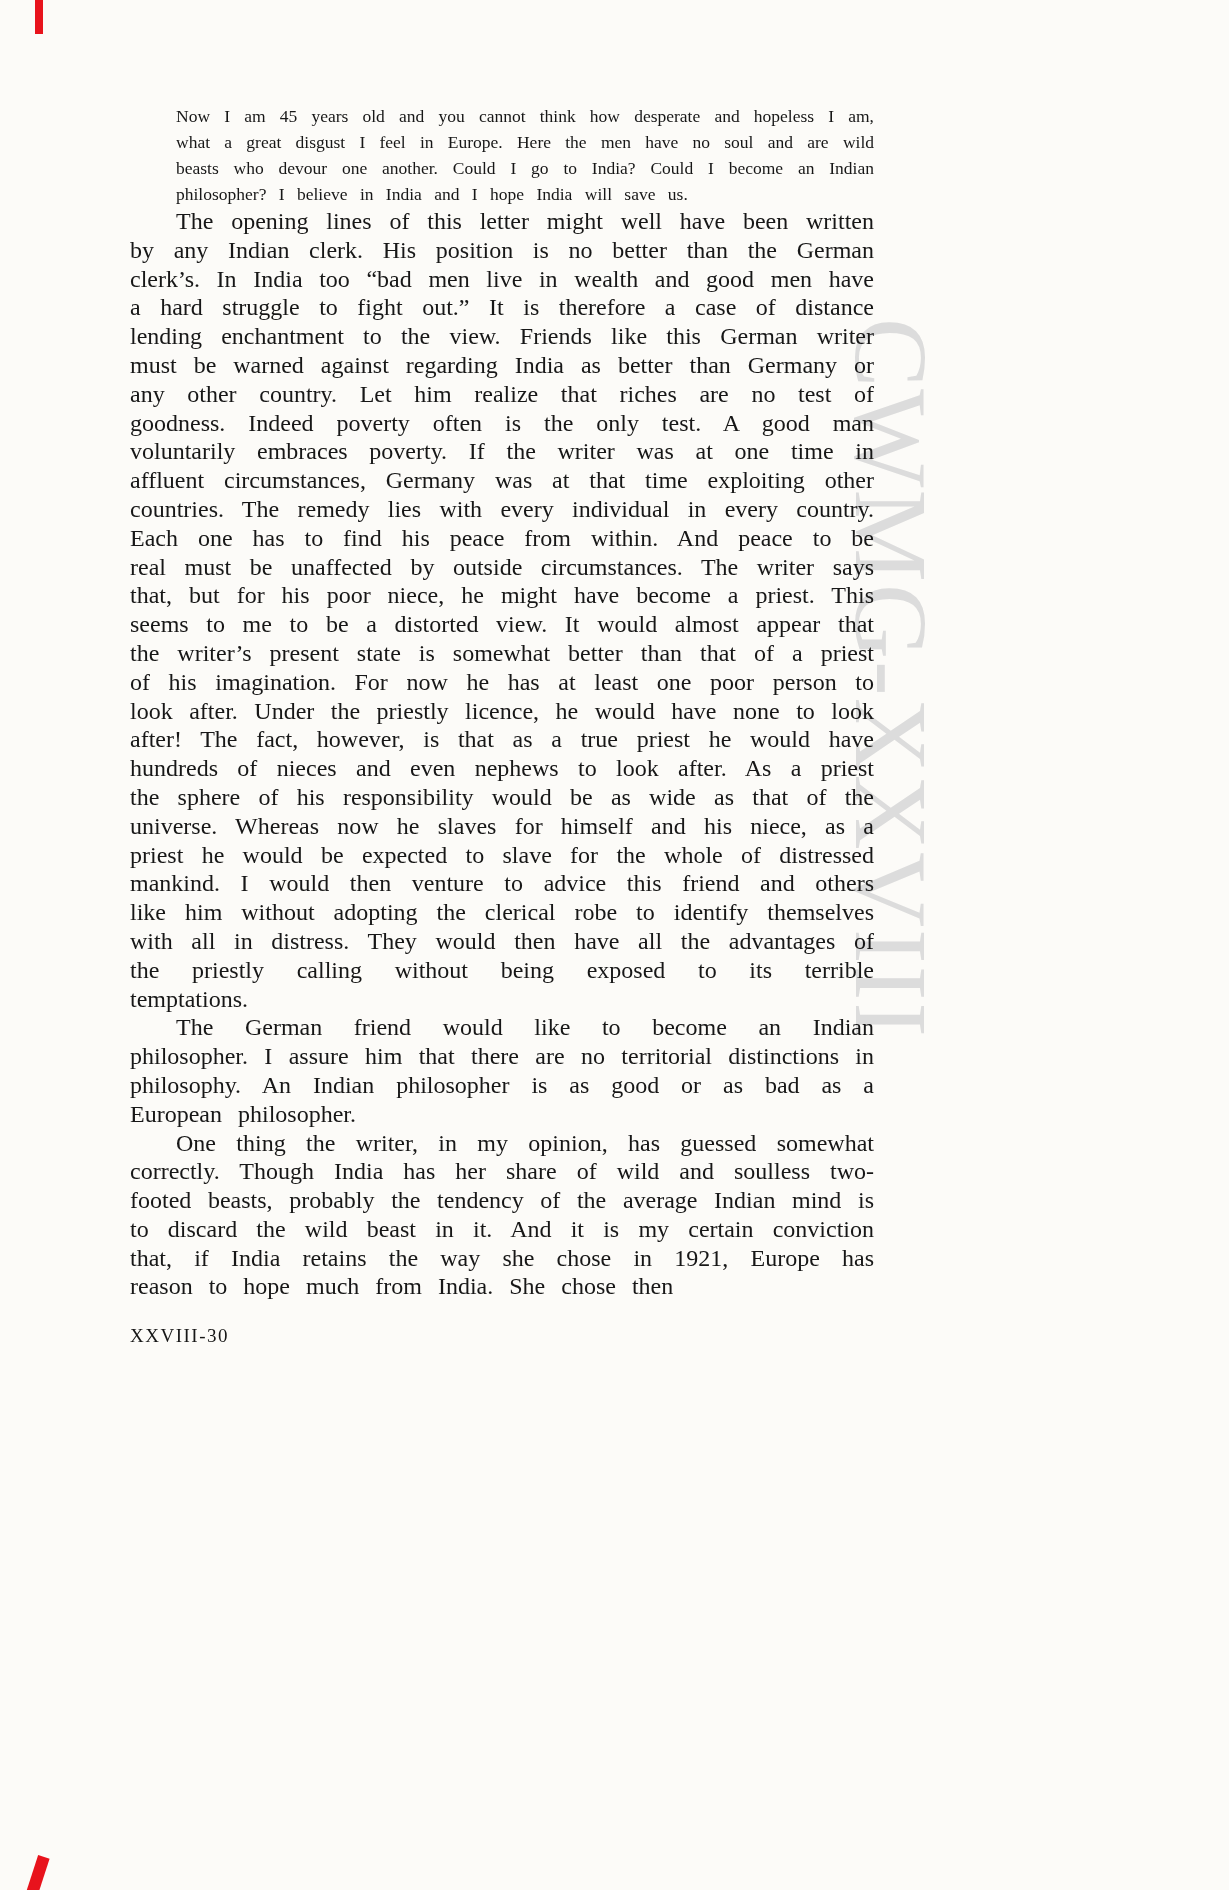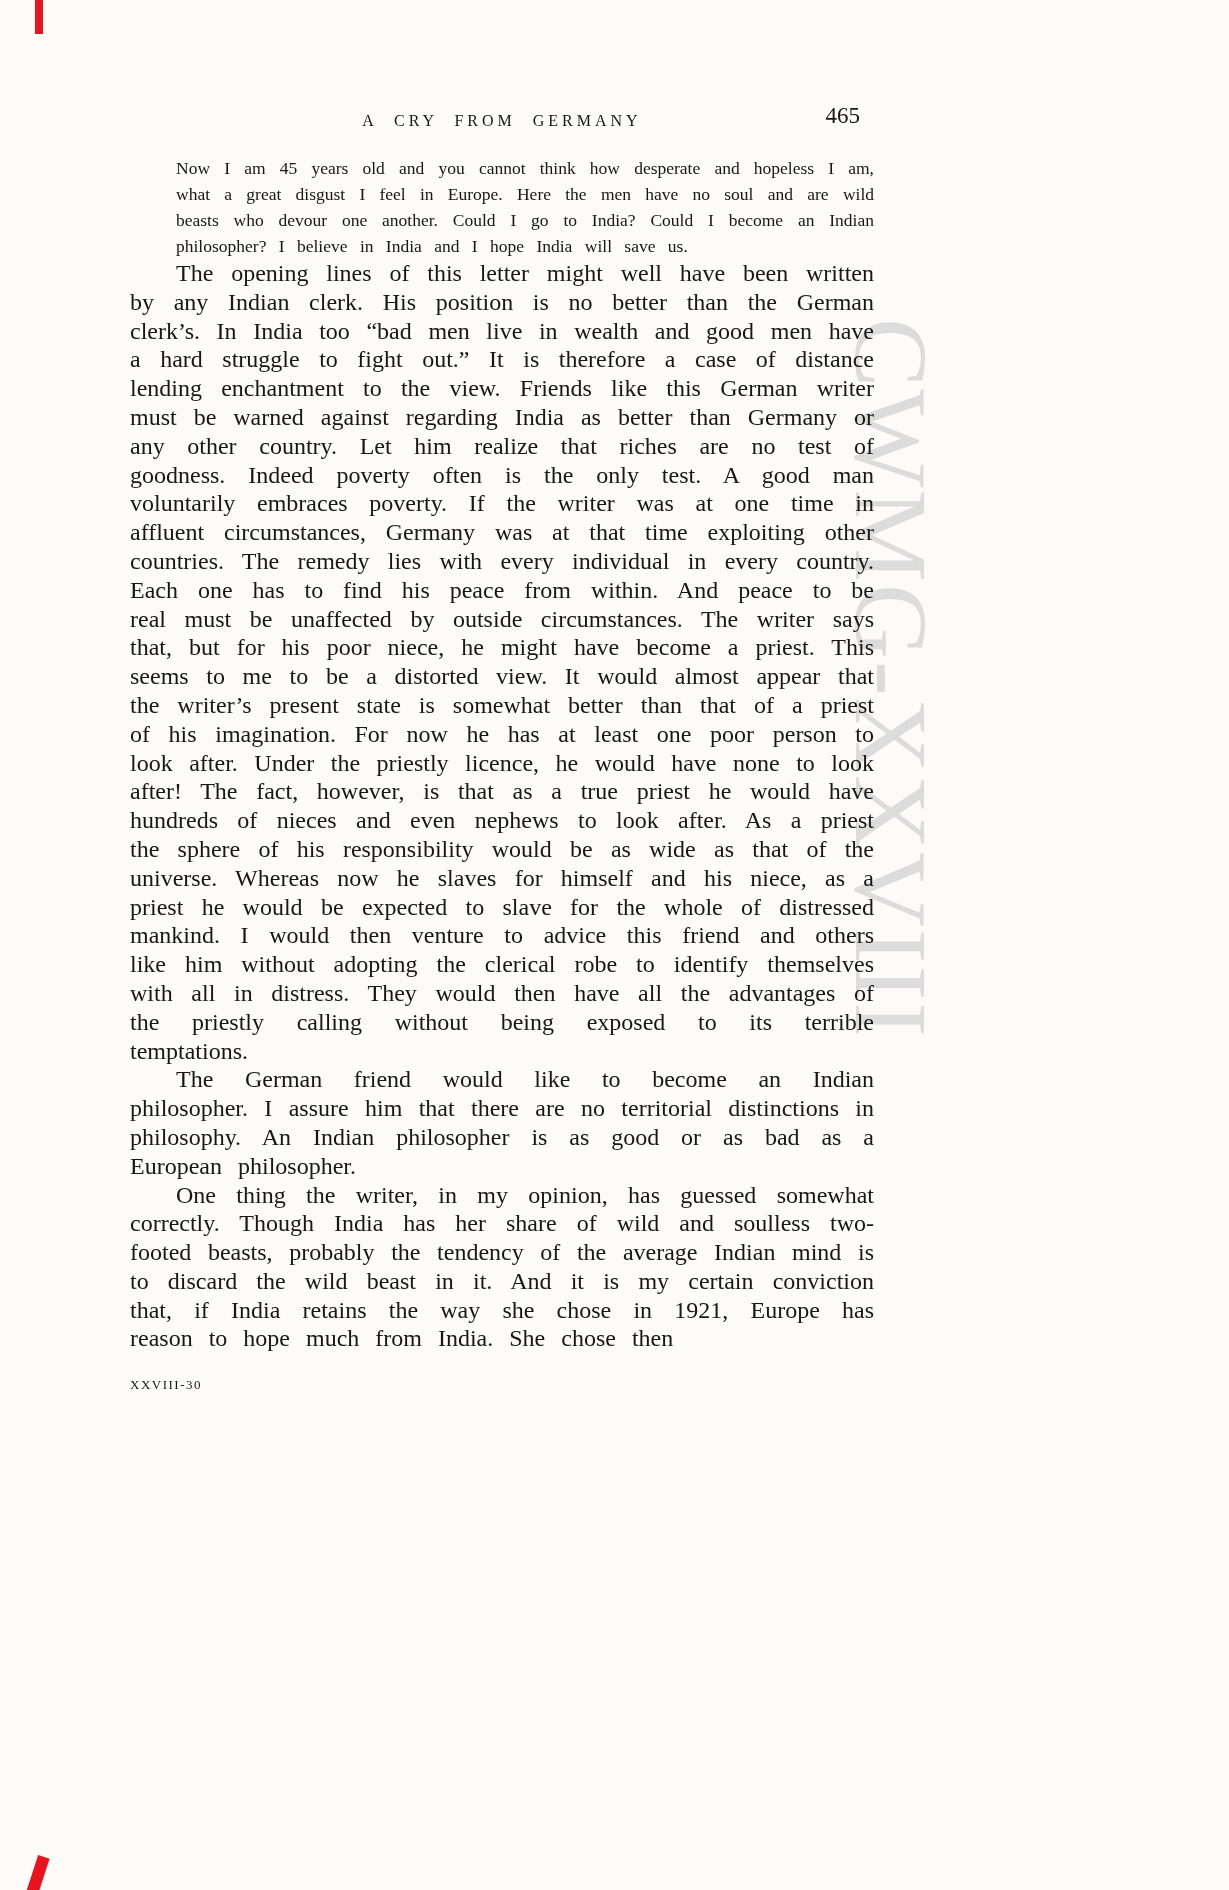--- a/index.html
+++ b/index.html
@@ -62,21 +62,21 @@
   }
   .para {
     font-size: 24px;
     line-height: 28.8px;
     text-align: justify;
     text-indent: 46px;
     word-spacing: 10px;
   }
   .footer-mark {
     margin-top: 24px;
-    font-size: 13px;
+    font-size: 19px;
     letter-spacing: 1.5px;
   }
   .red-mark {
     position: absolute;
     background: #e8131c;
     z-index: 2;
   }
   .red-mark.top {
     left: 35px;
     top: 0;
@@ -96,24 +96,20 @@
 
 <div class="page">
 
   <div class="red-mark top"></div>
   <div class="red-mark bottom"></div>
 
   <div class="watermark">CWMG-XXVIII</div>
 
   <div class="content">
 
-    <div class="header">
-      <span class="chapter-title">A CRY FROM GERMANY</span>
-      <span class="page-number">465</span>
-    </div>
 
     <div class="blockquote">Now I am 45 years old and you cannot think how desperate and hopeless I am, what a great disgust I feel in Europe. Here the men have no soul and are wild beasts who devour one another. Could I go to India? Could I become an Indian philosopher? I believe in India and I hope India will save us.</div>
 
     <p class="para">The opening lines of this letter might well have been written by any Indian clerk. His position is no better than the German clerk’s. In India too “bad men live in wealth and good men have a hard struggle to fight out.” It is therefore a case of distance lending enchantment to the view. Friends like this German writer must be warned against regarding India as better than Germany or any other country. Let him realize that riches are no test of goodness. Indeed poverty often is the only test. A good man voluntarily embraces poverty. If the writer was at one time in affluent circumstances, Germany was at that time exploiting other countries. The remedy lies with every individual in every country. Each one has to find his peace from within. And peace to be real must be unaffected by outside circumstances. The writer says that, but for his poor niece, he might have become a priest. This seems to me to be a distorted view. It would almost appear that the writer’s present state is somewhat better than that of a priest of his imagination. For now he has at least one poor person to look after. Under the priestly licence, he would have none to look after! The fact, however, is that as a true priest he would have hundreds of nieces and even nephews to look after. As a priest the sphere of his responsibility would be as wide as that of the universe. Whereas now he slaves for himself and his niece, as a priest he would be expected to slave for the whole of distressed mankind. I would then venture to advice this friend and others like him without adopting the clerical robe to identify themselves with all in distress. They would then have all the advantages of the priestly calling without being exposed to its terrible temptations.</p>
 
     <p class="para">The German friend would like to become an Indian philosopher. I assure him that there are no territorial distinctions in philosophy. An Indian philosopher is as good or as bad as a European philosopher.</p>
 
     <p class="para">One thing the writer, in my opinion, has guessed somewhat correctly. Though India has her share of wild and soulless two-footed beasts, probably the tendency of the average Indian mind is to discard the wild beast in it. And it is my certain conviction that, if India retains the way she chose in 1921, Europe has reason to hope much from India. She chose then</p>
 
     <div class="footer-mark">XXVIII-30</div>

